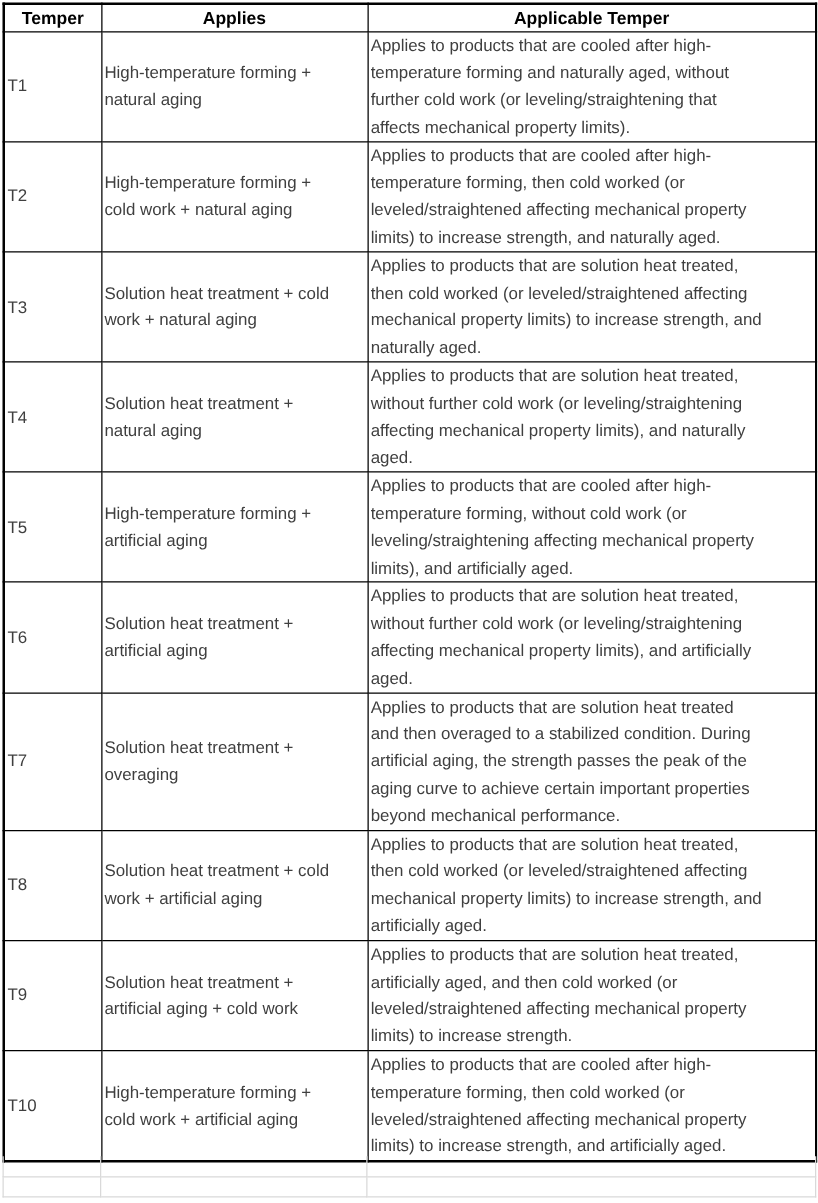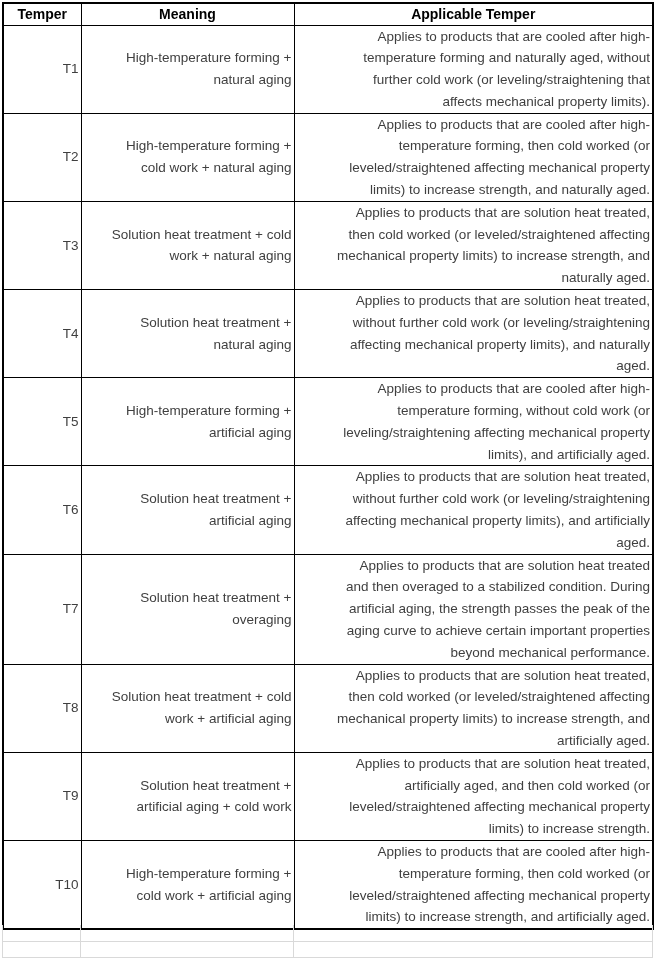--- a/index.html
+++ b/index.html
@@ -36,21 +36,21 @@
     font-weight: 700;
     color: var(--header-text-color);
     text-align: center;
     vertical-align: middle;
   }
   table.temper-table td {
     border: 1px solid var(--border-color);
     padding: 0 2px;
     font-size: 13.5px;
     color: var(--text-color);
-    text-align: right;
+    text-align: left;
     vertical-align: middle;
     line-height: 21.8px;
     white-space: pre-line;
   }
   table.ghost-grid {
     position: absolute;
     left: 2px;
     top: 925px;
     width: 650px;
     border-collapse: collapse;
@@ -73,21 +73,21 @@
 
   <table class="temper-table">
     <colgroup>
       <col class="c-temper">
       <col class="c-meaning">
       <col class="c-state">
     </colgroup>
     <thead>
       <tr>
         <th>Temper</th>
-        <th>Meaning</th>
+        <th>Applies</th>
         <th>Applicable Temper</th>
       </tr>
     </thead>
     <tbody id="table-body">
         <tr>
           <td>T1</td>
           <td>High-temperature forming +
 natural aging</td>
           <td>Applies to products that are cooled after high-
 temperature forming and naturally aged, without

